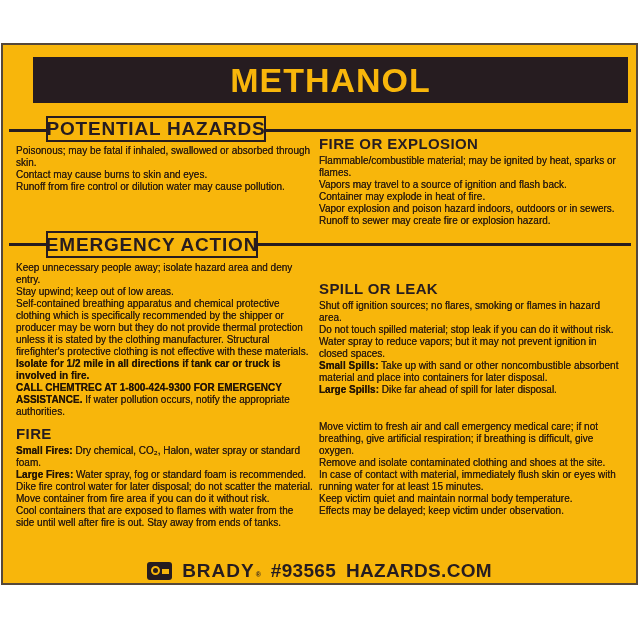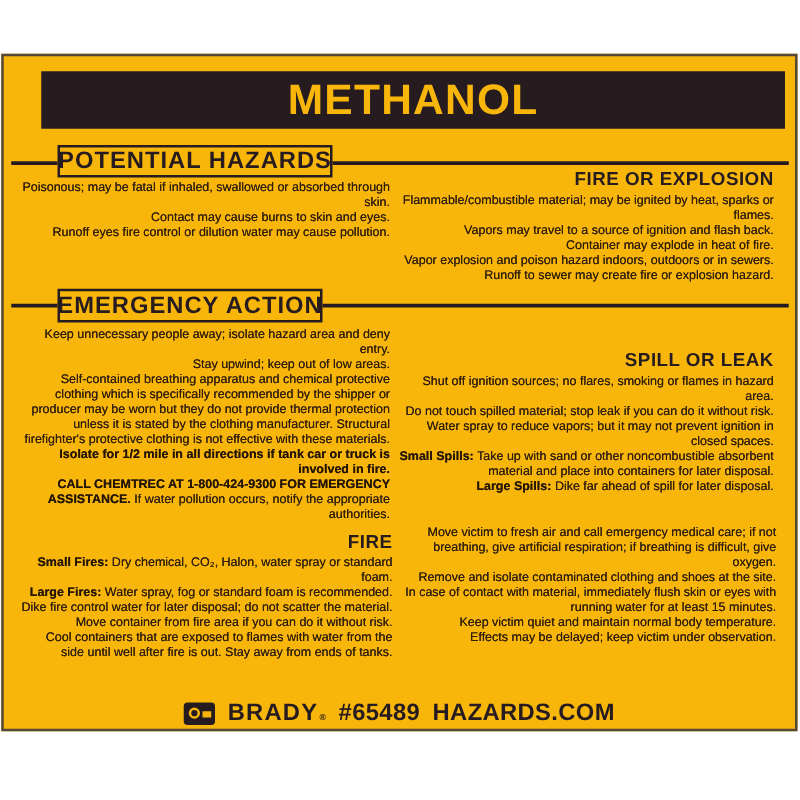--- a/index.html
+++ b/index.html
@@ -15,21 +15,20 @@
     background:#ffffff;
     font-family:"Liberation Sans","DejaVu Sans",sans-serif;
     color:var(--ink);
     position:relative;
     overflow:hidden;
   }
   .label{
     position:absolute;left:1px;top:43px;width:637px;height:542px;
     background:var(--label_bg);
     border:2px solid var(--border);
-    text-align:right;
   }
   .titlebar{
     position:absolute;left:30px;top:12px;width:595px;height:46px;
     background:var(--bar_bg);
     display:flex;align-items:center;justify-content:center;
   }
   .titlebar span{
     color:var(--bar_text);
     font-size:34px;font-weight:bold;letter-spacing:1px;
   }
@@ -110,21 +109,21 @@
     <span>POTENTIAL HAZARDS</span>
   </div>
 
   <div class="boxed-header ea-box">
     <span>EMERGENCY ACTION</span>
   </div>
 
   <div class="block hh-block">
     <p>Poisonous; may be fatal if inhaled, swallowed or absorbed through skin.</p>
     <p>Contact may cause burns to skin and eyes.</p>
-    <p>Runoff eyes fire control or dilution water may cause pollution.</p>
+    <p>Runoff from fire control or dilution water may cause pollution.</p>
   </div>
 
   <div class="block ea-paras">
     <p><b></b><span>Keep unnecessary people away; isolate hazard area and deny entry.</span></p>
     <p><b></b><span>Stay upwind; keep out of low areas.</span></p>
     <p><b></b><span>Self-contained breathing apparatus and chemical protective clothing which is specifically recommended by the shipper or producer may be worn but they do not provide thermal protection unless it is stated by the clothing manufacturer. Structural firefighter's protective clothing is not effective with these materials.</span></p>
     <p><b>Isolate for 1/2 mile in all directions if tank car or truck is involved in fire.</b><span></span></p>
     <p><b>CALL CHEMTREC AT 1-800-424-9300 FOR EMERGENCY ASSISTANCE.</b><span> If water pollution occurs, notify the appropriate authorities.</span></p>
   </div>
 
@@ -166,17 +165,17 @@
 
   <div class="footer">
     <span class="brady-logo">
       <span class="brady-ring"></span>
       <span class="brady-bar"></span>
     </span>
     <span class="brand-wrap">
       <span class="brand">BRADY</span>
       <span class="registered">®</span>
     </span>
-    <span class="part-number">#65489</span>
+    <span class="part-number">#93565</span>
     <span class="website">HAZARDS.COM</span>
   </div>
 
 </div>
 
 </body></html>

